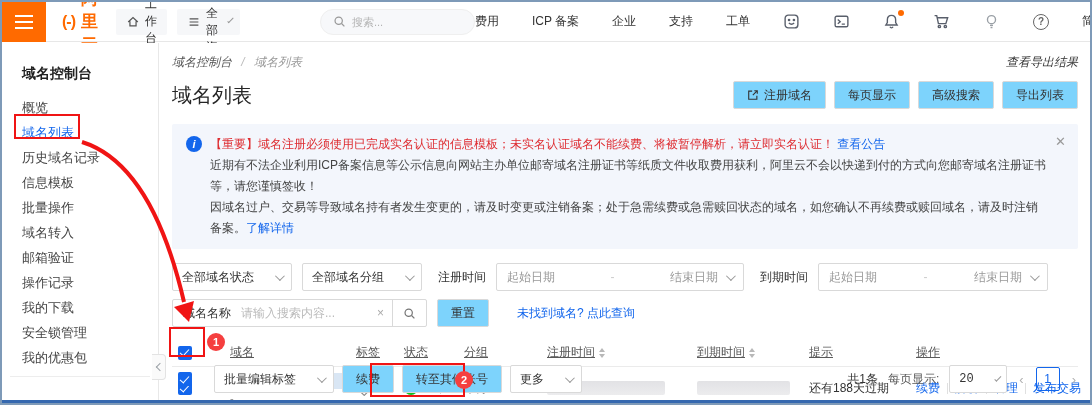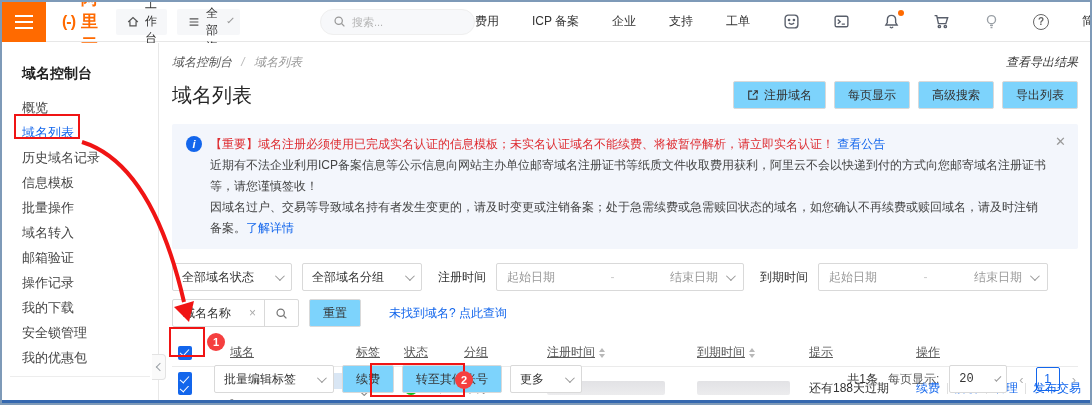--- a/index.html
+++ b/index.html
@@ -294,20 +294,21 @@
         <span class="ph">起始日期</span>
         <span class="dash" style="margin-left:auto;">-</span>
         <span class="ph" style="margin-left:auto;">结束日期</span>
         <span class="chev-down"></span>
       </div>
     </div>
 
     <div class="filter-row2">
       <div class="search-group">
         <span class="sg-label">域名名称</span>
+        <input class="sg-input" placeholder="请输入搜索内容..." style="">
         <span class="sg-clear">×</span>
         <span class="sg-search">
           <svg class="ic" width="13" height="13" viewBox="0 0 16 16" fill="none" stroke="#777" stroke-width="1.5">
               <circle cx="7" cy="7" r="4.5"></circle>
               <path d="M10.5 10.5 14 14"></path>
             </svg>
         </span>
       </div>
       <div class="btn">
           <span>重置</span>

